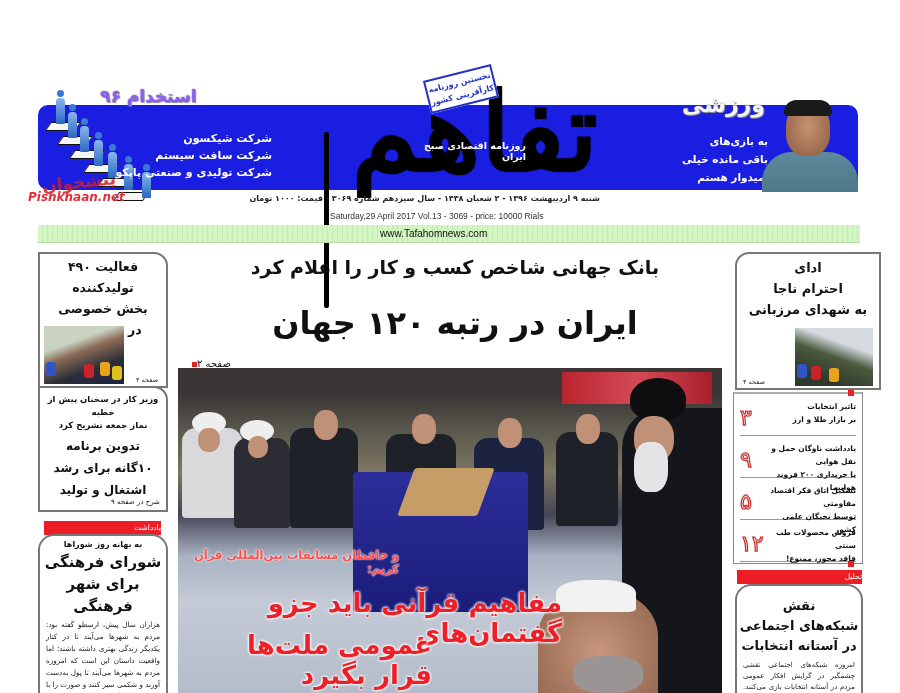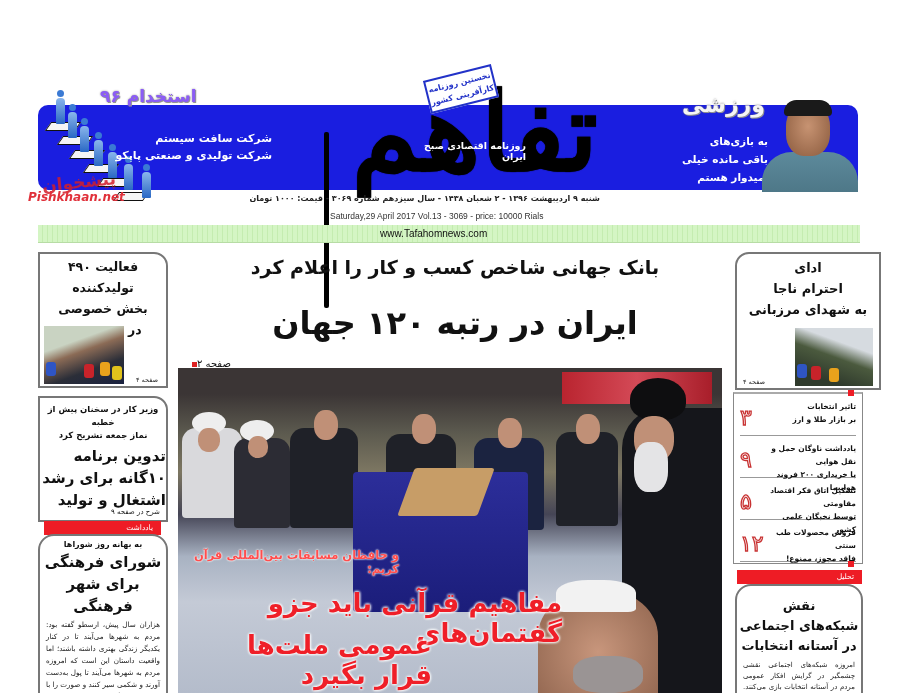--- a/index.html
+++ b/index.html
@@ -48,26 +48,26 @@
   .box { position: absolute; border: 2px solid #777; background: #fff; }
   .box-rounded-tr { border-top-right-radius: 14px; }
 
   .left-box-1 { left: 38px; top: 252px; width: 130px; height: 136px; }
   .left-box-1 .headline { text-align: center; font-size: 12.5px; font-weight: bold; line-height: 21px; padding-top: 2px; }
   .left-box-1 .photo { position: absolute; left: 4px; top: 72px; width: 80px; height: 58px;
     background: linear-gradient(160deg, #c9d3c2 0 30%, #8b6b56 45%, #2b2e38 70%, #1a2240); }
   .mic { position: absolute; width: 10px; height: 14px; border-radius: 3px; }
   .page-ref { position: absolute; font-size: 6.5px; color: #222; }
 
-  .left-box-2 { left: 38px; top: 396px; width: 130px; height: 126px; }
+  .left-box-2 { left: 38px; top: 386px; width: 130px; height: 126px; }
   .left-box-2 .kicker { text-align: center; font-size: 8.5px; font-weight: bold; line-height: 13px; padding-top: 5px; }
-  .left-box-2 .headline { font-size: 15px; font-weight: bold; line-height: 22px; margin-top: 3px; }
+  .left-box-2 .headline { text-align: center; font-size: 12px; font-weight: bold; line-height: 22px; margin-top: 3px; }
   .left-box-2 .ref { position: absolute; right: 6px; bottom: 4px; font-size: 7px; }
 
-  .note-label { position: absolute; height: 14px; background: #ee1c25; color: #fff; font-size: 7.5px; text-align: right; padding-right: 8px; line-height: 14px; }
+  .note-label { position: absolute; height: 14px; background: #ee1c25; color: #fff; font-size: 7.5px; text-align: right; line-height: 14px; }
   .left-note-label { left: 44px; top: 521px; width: 117px; }
   .left-box-3 { left: 38px; top: 534px; width: 130px; height: 170px; border-top-right-radius: 16px; border-top-left-radius: 16px; }
   .left-box-3 .kicker { text-align: center; font-size: 8px; font-weight: bold; padding-top: 4px; }
   .left-box-3 .headline { text-align: center; font-size: 15px; font-weight: bold; line-height: 22px; margin-top: 2px; }
   .left-box-3 .body { text-align: justify; font-size: 7.2px; line-height: 12px; padding: 2px 6px 0; color: #222; }
 
   .right-box-1 { left: 735px; top: 252px; width: 146px; height: 138px; border-top-left-radius: 14px; }
   .right-box-1 .headline { text-align: center; font-size: 13px; font-weight: bold; line-height: 21px; padding-top: 3px; }
   .right-box-1 .photo { position: absolute; right: 6px; top: 74px; width: 78px; height: 58px;
     background: linear-gradient(200deg, #d6dbe0 0 30%, #4b5a3e 50%, #2f3a2c 80%); }
@@ -129,20 +129,21 @@
       <div class="stair" style="left:46px;top:72px"></div>
         <div class="person" style="left:54px;top:48px"></div>
       <div class="stair" style="left:60px;top:86px"></div>
         <div class="person" style="left:68px;top:60px"></div>
       <div class="stair" style="left:76px;top:100px"></div>
         <div class="person" style="left:84px;top:72px"></div>
       <div class="person" style="left:102px;top:80px"></div>
     </div>
     <div class="title rtl">استخدام ۹۶</div>
     <div class="companies rtl">
+      <div>شرکت شیکسون</div>
       <div>شرکت سافت سیستم</div>
       <div>شرکت تولیدی و صنعتی پاپکو</div>
     </div>
     <div class="pish-logo rtl">پیشخوان</div>
     <div class="pish-url">Pishkhaan.net</div>
   </div>
 
   <div class="logo">
     <div class="logo-mark rtl">تفاهم</div>
     <div class="logo-stem"></div>

